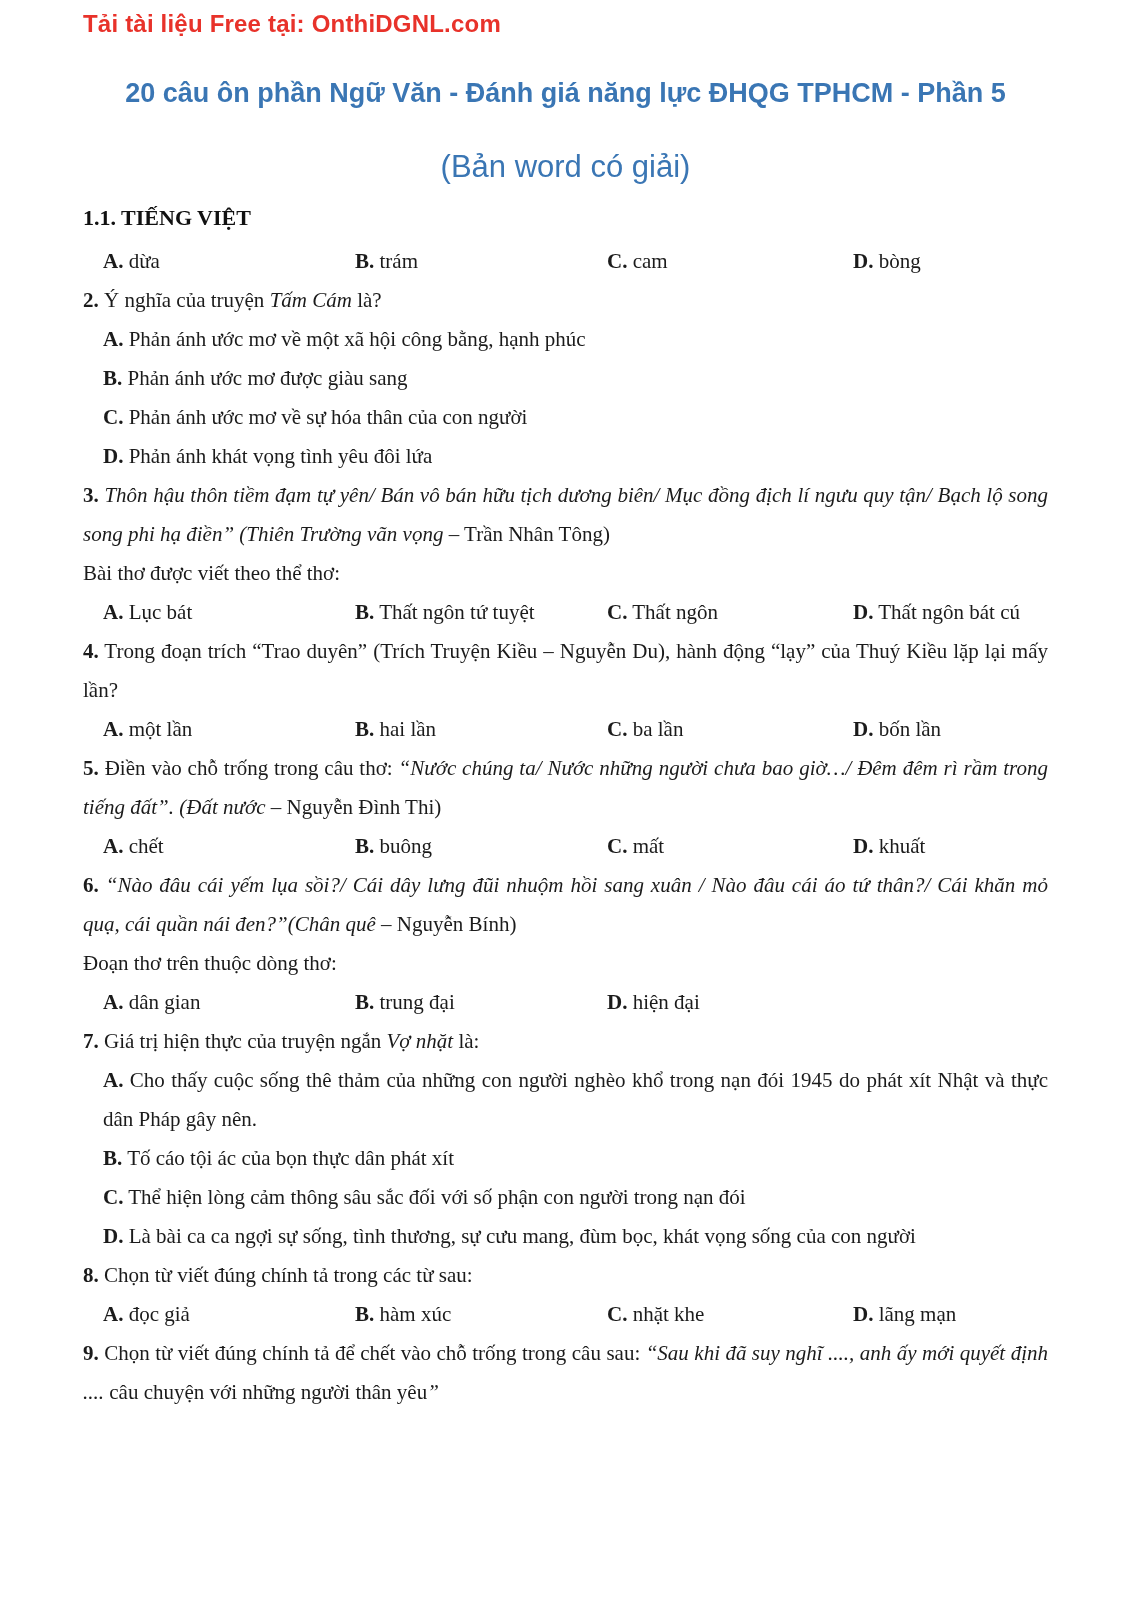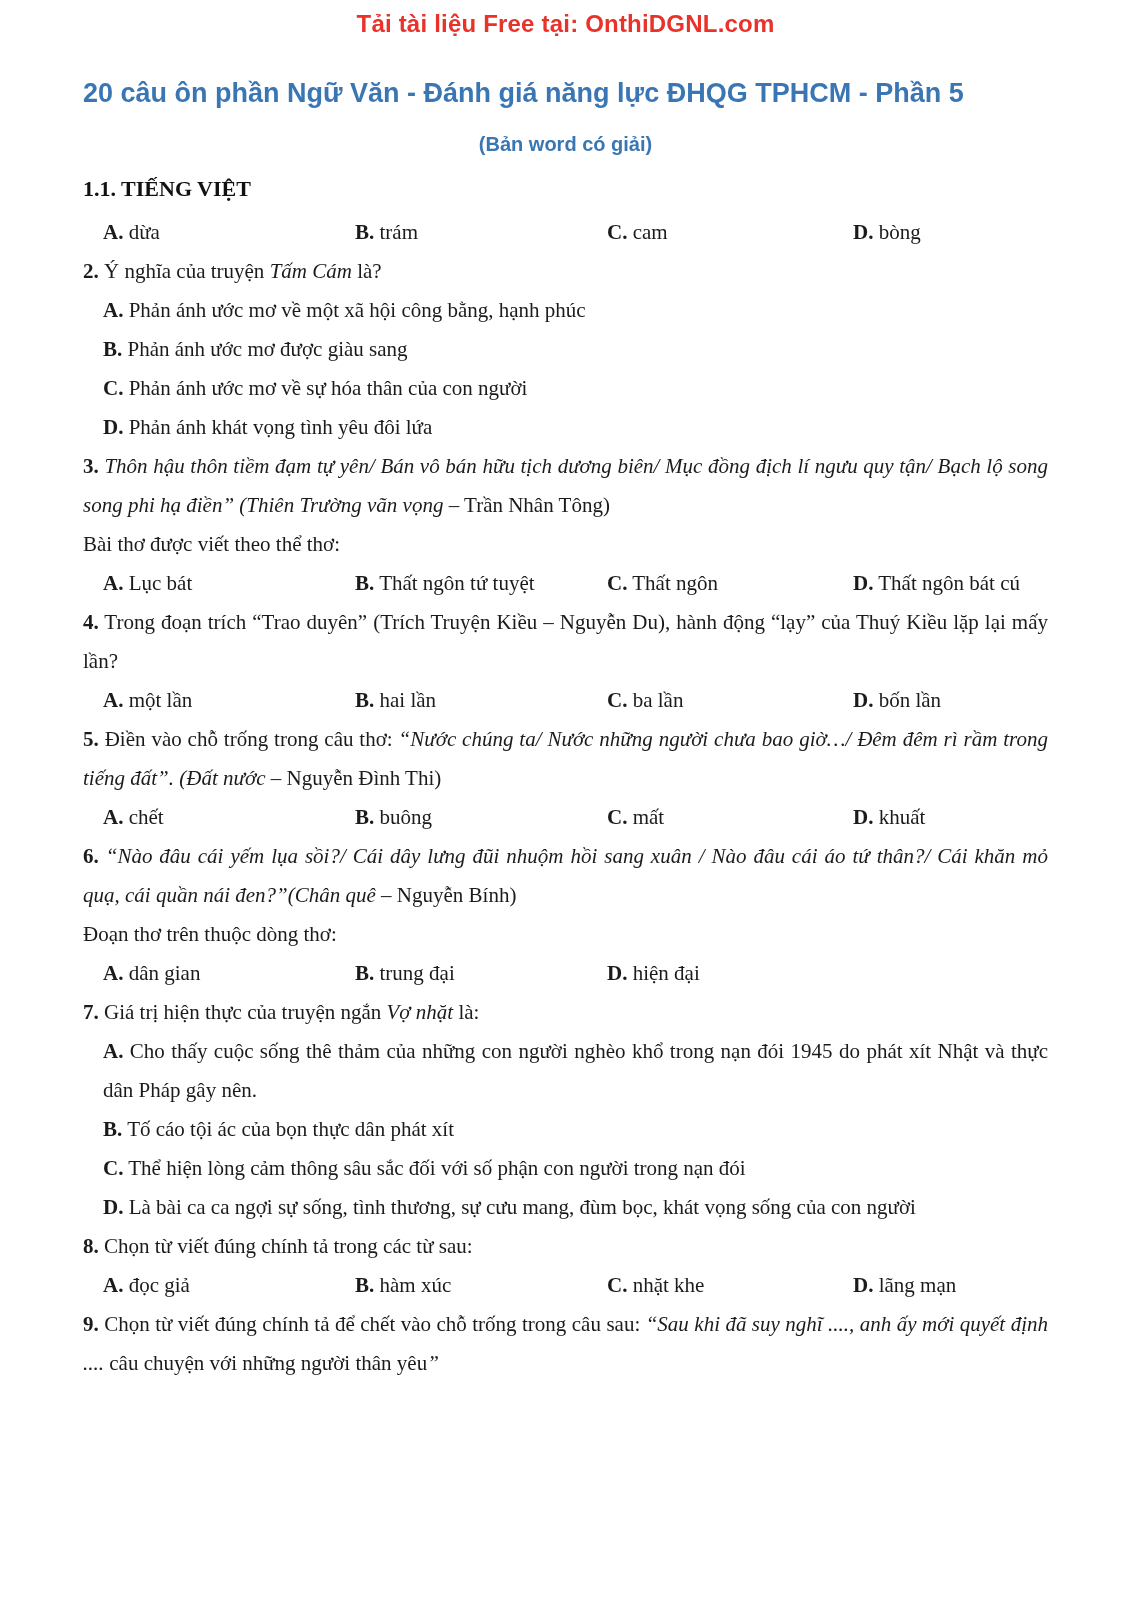--- a/index.html
+++ b/index.html
@@ -6,40 +6,40 @@
   html, body { background: #ffffff; }
   body {
     width: 1131px; height: 1600px;
     font-family: "Liberation Serif", serif;
     color: #1b1b1b;
     overflow: hidden;
   }
   .page { padding: 10px 83px 0 83px; }
 
   .banner {
-    text-align: center;
     font-family: "Liberation Sans", sans-serif;
     font-weight: 700;
     font-size: 24px;
     color: #e8322a;
     letter-spacing: 0.2px;
   }
   .title {
     margin-top: 40px;
+    text-align: center;
     font-family: "Liberation Sans", sans-serif;
     font-weight: 700;
     font-size: 27px;
     color: #3a76b4;
   }
   .subtitle {
-    margin-top: 24px;
+    margin-top: 40px;
     text-align: center;
     font-family: "Liberation Sans", sans-serif;
-    font-weight: 700;
-    font-size: 20px;
+    font-weight: 400;
+    font-size: 31px;
     color: #3a76b4;
   }
   .section-heading {
     margin-top: 20px;
     font-size: 22px;
     font-weight: 700;
     color: #111;
   }
   .content {
     margin-top: 11px;

